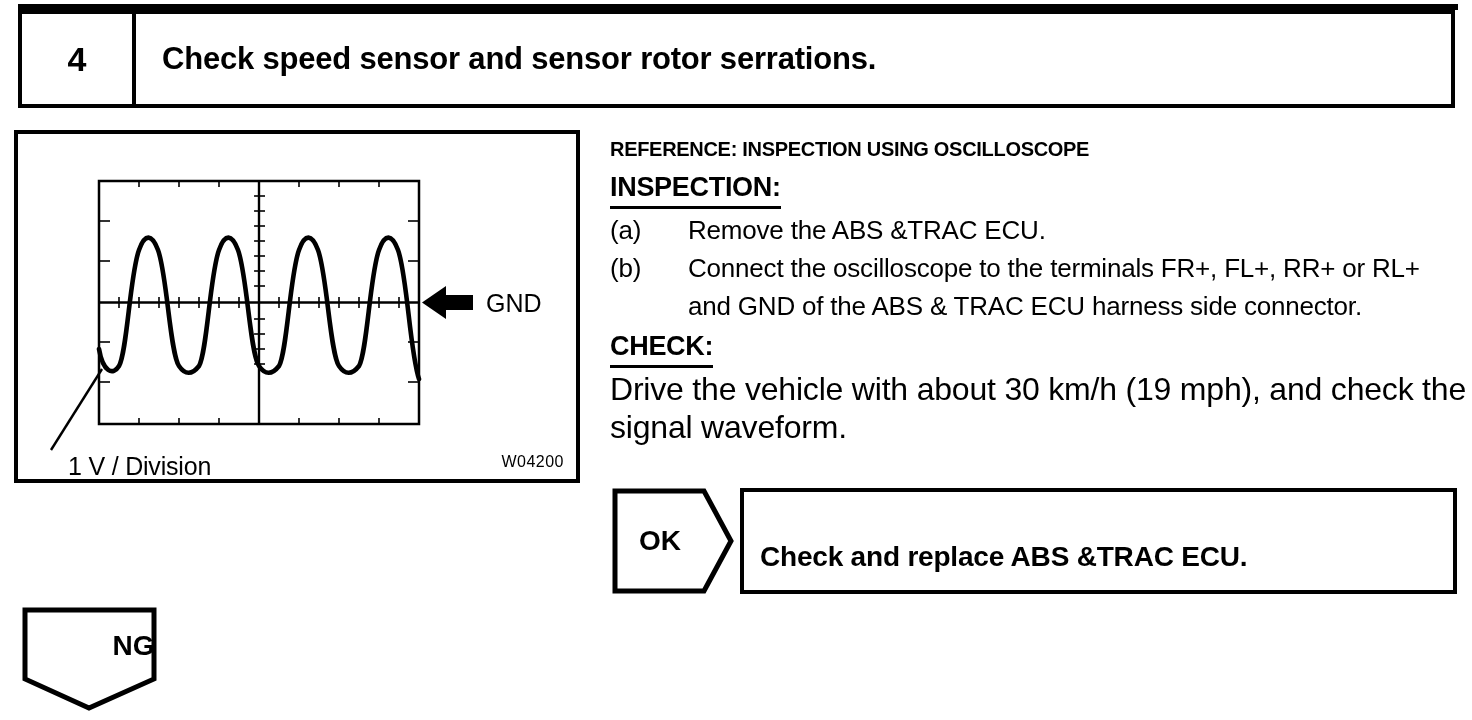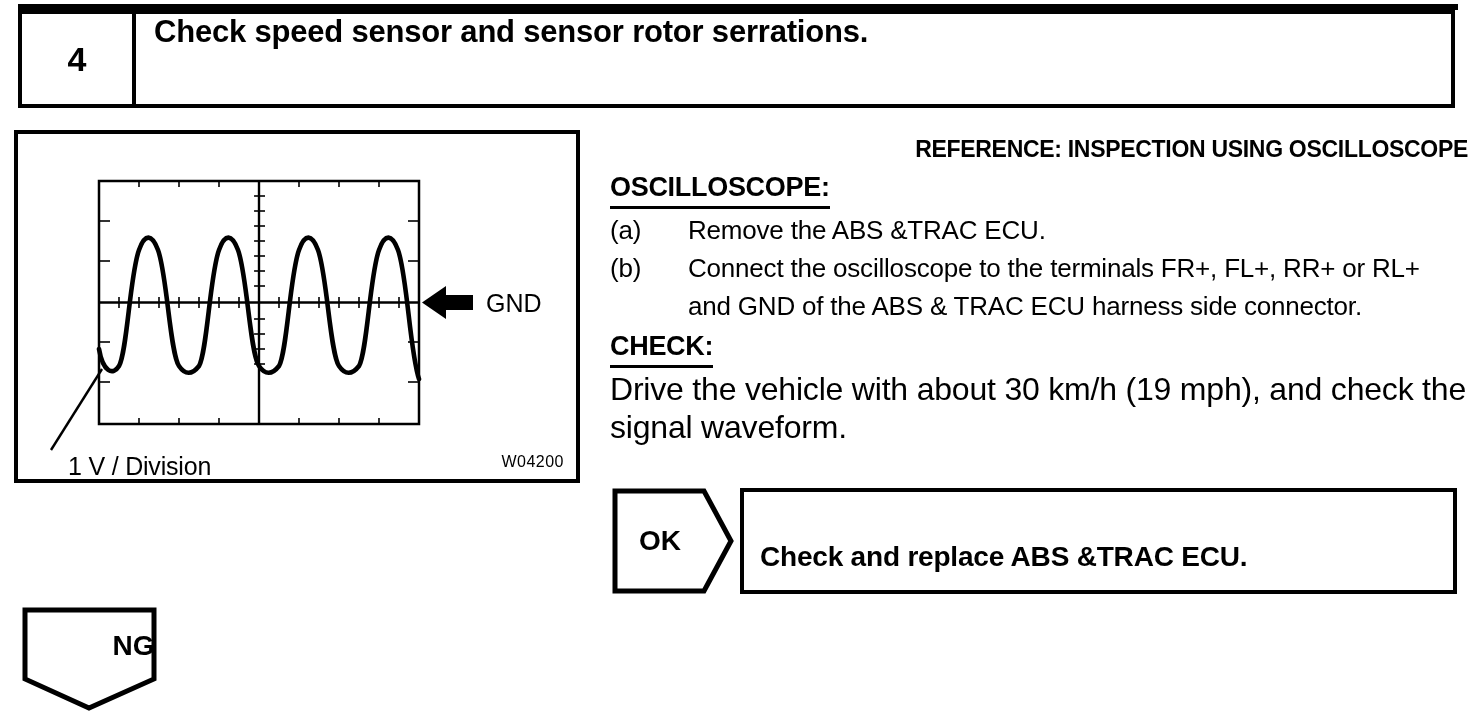--- a/index.html
+++ b/index.html
@@ -49,22 +49,22 @@
     flex: 0 0 auto;
   }
   .step-number {
     font-size: 34px;
     font-weight: bold;
     letter-spacing: 0px;
   }
   .step-title-cell {
     flex: 1 1 auto;
     display: flex;
-    align-items: flex-start;
-    padding-left: 18px;
+    align-items: center;
+    padding-left: 26px;
   }
   .step-title {
     font-size: 31px;
     font-weight: bold;
     letter-spacing: -0.2px;
   }
 
   
   .figure-box {
     position: absolute;
@@ -102,26 +102,25 @@
   }
 
   
   .ref-col {
     position: absolute;
     left: 610px;
     top: 130px;
     width: 858px;
   }
   .ref-heading {
-    font-size: 23px;
+    font-size: 20px;
     font-weight: bold;
     letter-spacing: -0.3px;
     line-height: 38px;
     white-space: nowrap;
-    text-align: right;
   }
   .sec-heading {
     font-size: 27px;
     font-weight: bold;
     letter-spacing: -0.3px;
     line-height: 38px;
     display: inline-block;
     border-bottom: 3px solid #000;
     padding-bottom: 0px;
   }
@@ -334,21 +333,21 @@
   <div style="position:absolute;left:468px;top:155px;font-size:25px;letter-spacing:0px;">GND</div>
 
   <div class="fig-code">W04200</div>
 </div>
 
 <div class="ref-col">
 
   <div class="ref-heading">REFERENCE: INSPECTION USING OSCILLOSCOPE</div>
 
   <div class="sec-heading-wrap">
-    <span class="sec-heading">OSCILLOSCOPE:</span>
+    <span class="sec-heading">INSPECTION:</span>
   </div>
 
   <div class="item-row">
     <span class="item-label">(a)</span>
     <span class="item-text">Remove the ABS &amp;TRAC ECU.</span>
   </div>
 
   <div class="item-row">
     <span class="item-label">(b)</span>
     <span class="item-text">Connect the oscilloscope to the terminals FR+, FL+, RR+ or RL+ and GND of the ABS &amp; TRAC ECU harness side connector.</span>

